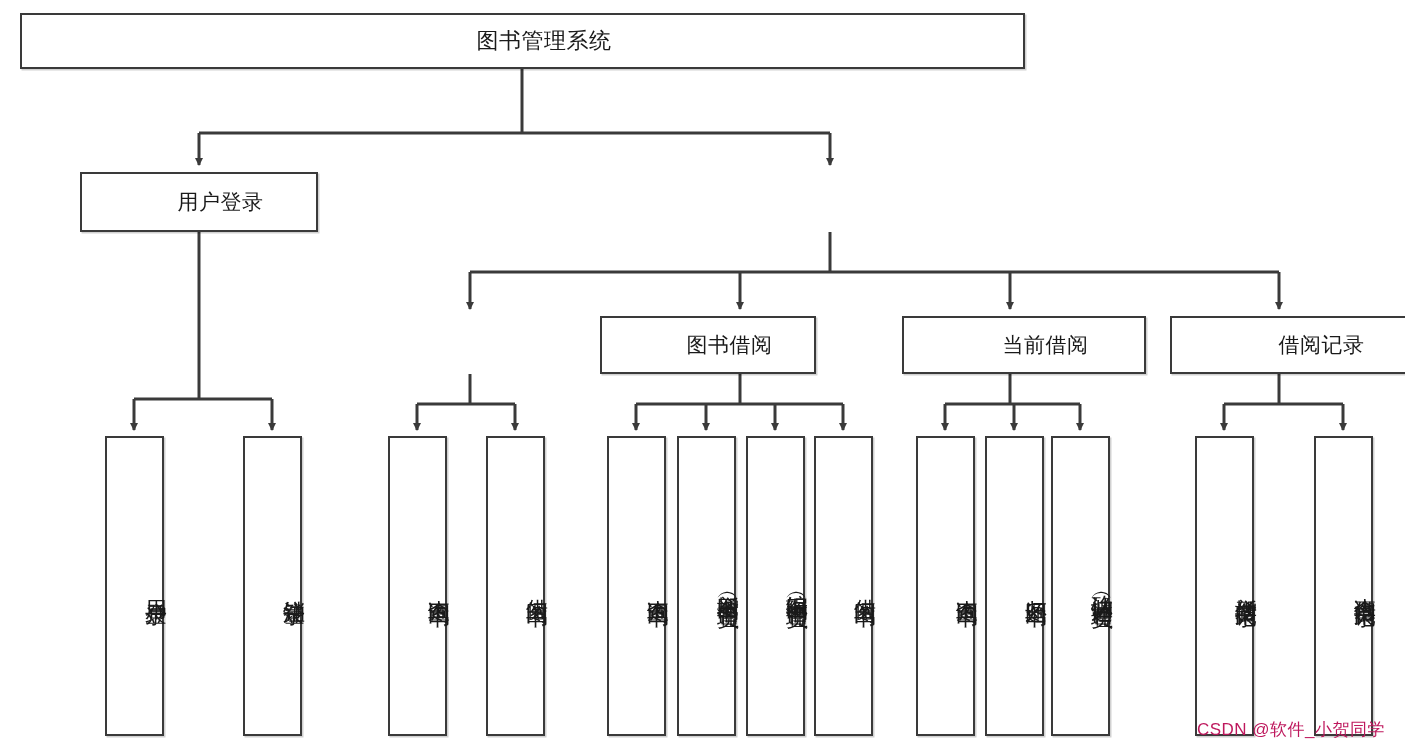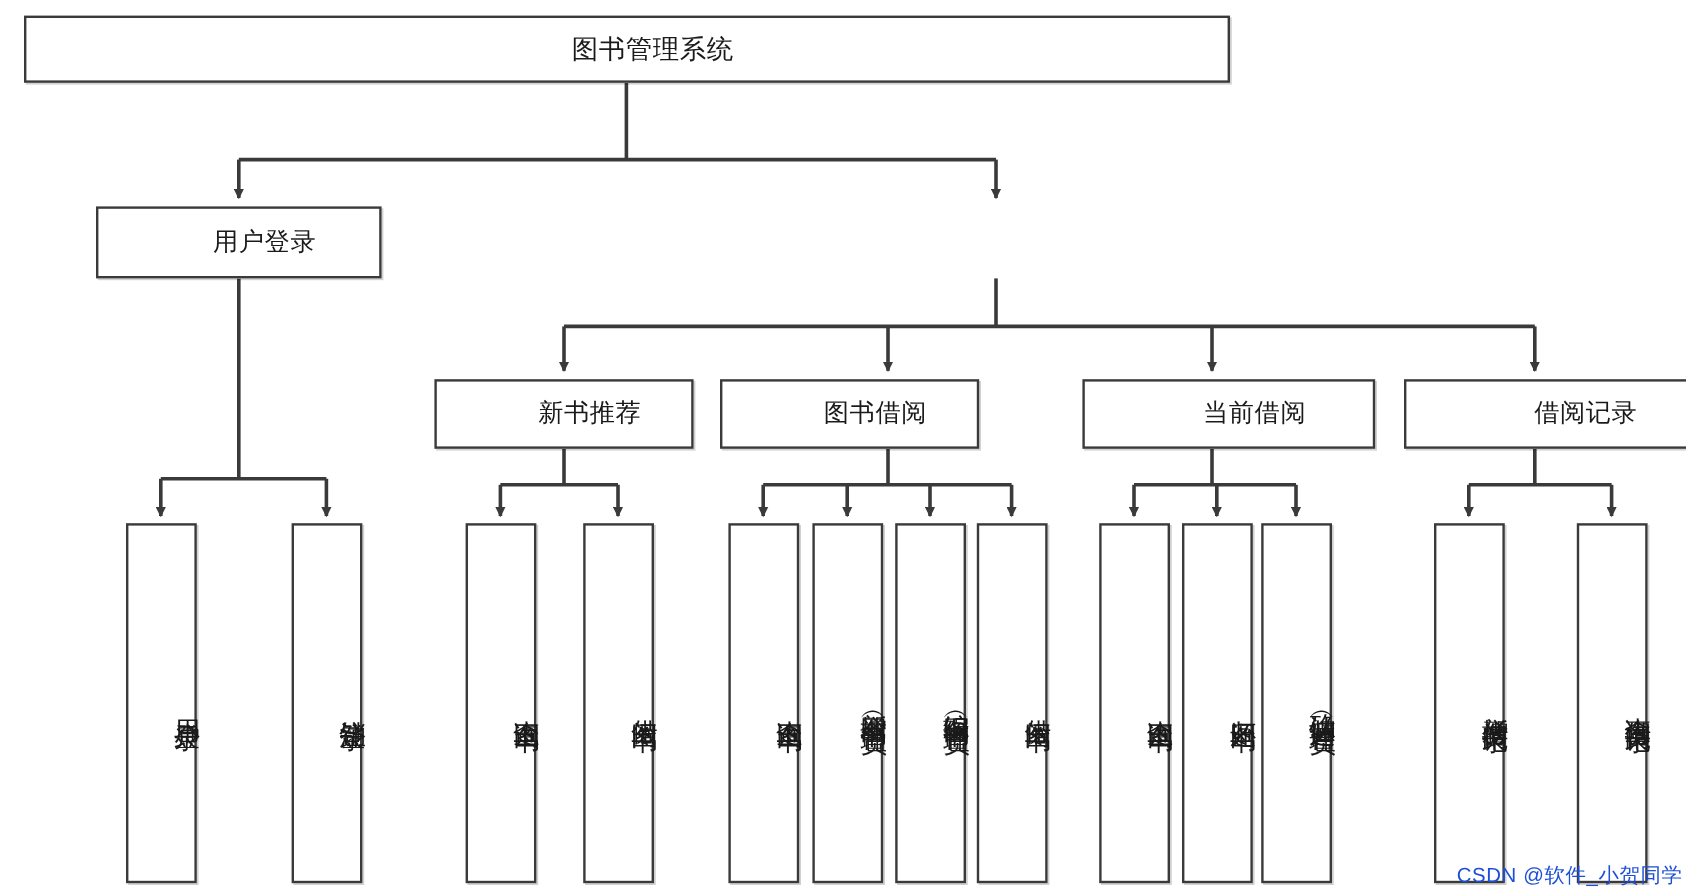--- a/index.html
+++ b/index.html
@@ -51,24 +51,24 @@
     text-orientation: upright;
     font-size: 22px;
     letter-spacing: 2px;
     line-height: 1;
     white-space: normal;
     max-height: 100%;
   }
   .node.root .label { font-size: 22px; }
   .watermark {
     position: absolute;
-    right: 3px;
+    right: 20px;
     bottom: 6px;
     font-size: 17px;
-    color: #1d4ed8;
+    color: #be185d;
     letter-spacing: 0.5px;
     white-space: nowrap;
     z-index: 3;
     font-family: "Liberation Sans", "DejaVu Sans", sans-serif;
   }
 </style>
 </head>
 <body>
 
 <div id="diagram-root">
@@ -124,23 +124,20 @@
   </svg>
 
   <div class="node root" style="left:20px; top:13px; width:1005px; height:56px;">
     <span class="label">图书管理系统</span>
   </div>
 
   <div class="node" style="left:80px; top:172px; width:238px; height:60px;">
     <span class="label">用户登录</span>
   </div>
 
-  <div class="node" style="left:362px; top:316px; width:216px; height:58px;">
-    <span class="label">新书推荐</span>
-  </div>
   <div class="node" style="left:600px; top:316px; width:216px; height:58px;">
     <span class="label">图书借阅</span>
   </div>
   <div class="node" style="left:902px; top:316px; width:244px; height:58px;">
     <span class="label">当前借阅</span>
   </div>
   <div class="node" style="left:1170px; top:316px; width:260px; height:58px;">
     <span class="label">借阅记录</span>
   </div>
 

